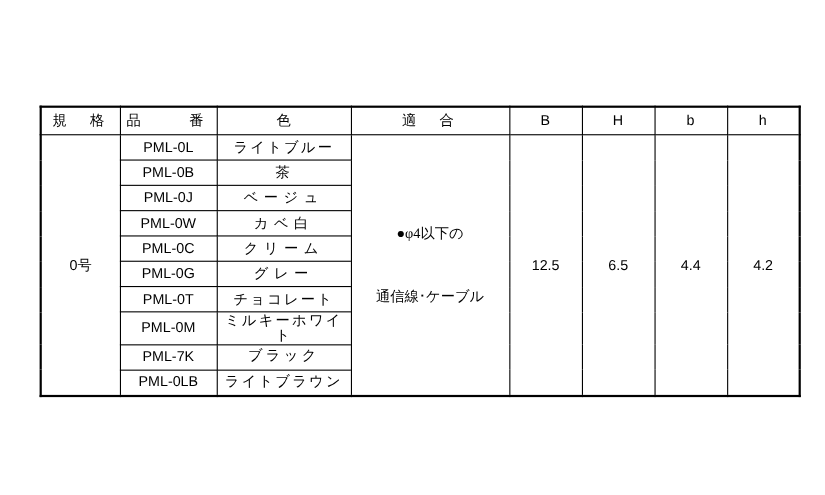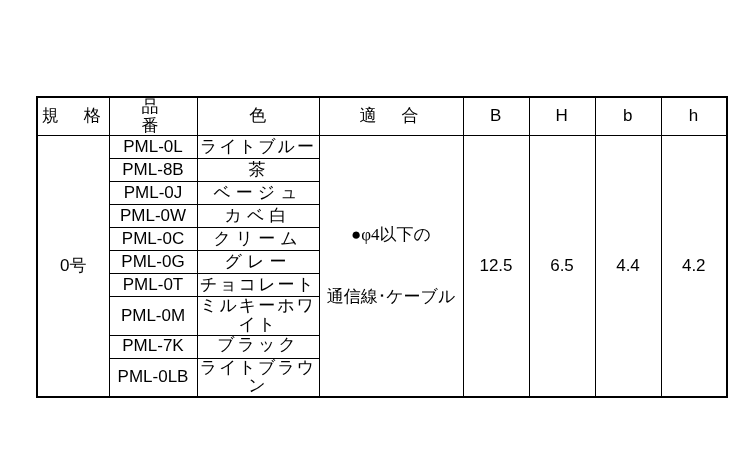--- a/index.html
+++ b/index.html
@@ -28,21 +28,21 @@
   }
   table.spec td,
   table.spec th {
     border: 1px solid #000000;
     padding: 0;
     margin: 0;
     text-align: center;
     vertical-align: middle;
     font-weight: normal;
     color: #000000;
-    font-size: 17px;
+    font-size: 13px;
     line-height: 1.1;
     background: #ffffff;
   }
   
   table.spec {
     border: 2px solid #000000;
   }
   .col-kikaku { width: 72px; }
   .col-hinban { width: 88px; }
   .col-iro    { width: 122px; }
@@ -126,21 +126,21 @@
         <td class="cell-tekigo" rowspan="10">
           <span class="tekigo-line1">●φ4以下の</span>
           <span class="tekigo-line2">通信線･ケーブル</span>
         </td>
         <td class="cell-num" rowspan="10">12.5</td>
         <td class="cell-num" rowspan="10">6.5</td>
         <td class="cell-num" rowspan="10">4.4</td>
         <td class="cell-num" rowspan="10">4.2</td>
       </tr>
       <tr>
-        <td class="cell-hinban">PML-8B</td>
+        <td class="cell-hinban">PML-0B</td>
         <td class="cell-iro sp1">茶</td>
       </tr>
       <tr>
         <td class="cell-hinban">PML-0J</td>
         <td class="cell-iro sp2">ベージュ</td>
       </tr>
       <tr>
         <td class="cell-hinban">PML-0W</td>
         <td class="cell-iro sp2">カベ白</td>
       </tr>

